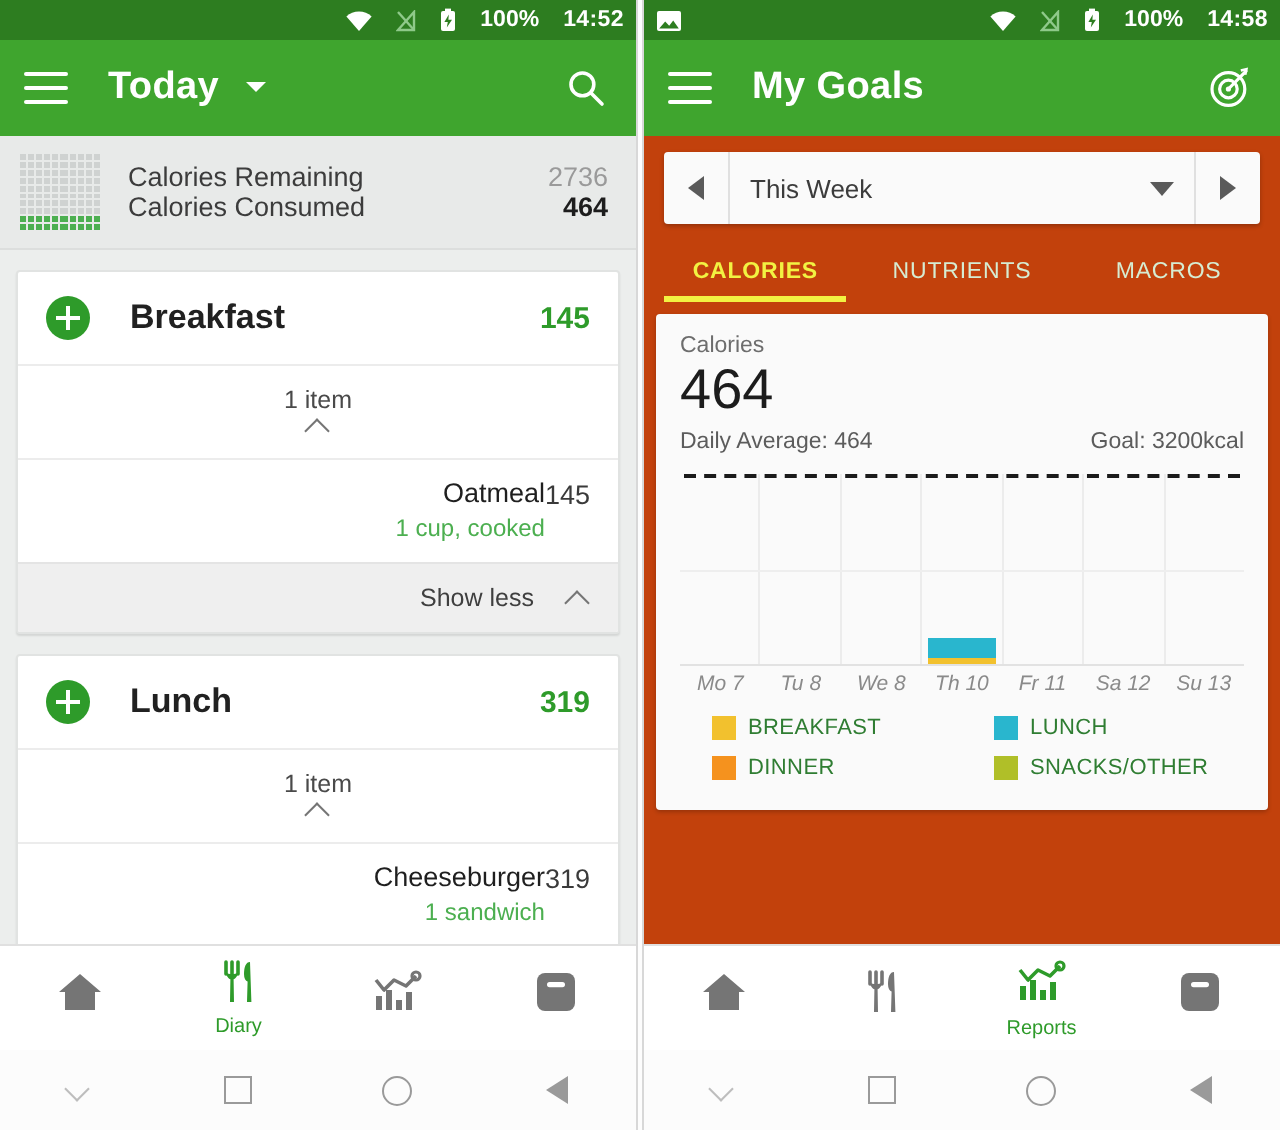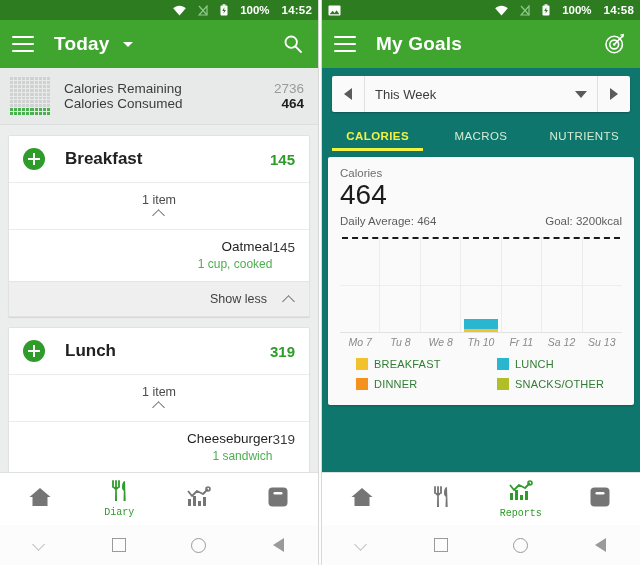--- a/index.html
+++ b/index.html
@@ -59,21 +59,21 @@
   .food-row{padding:9px 14px 10px 14px;border-top:1px solid #ececec;display:flex;align-items:flex-start;}
   .food-left{flex:1;text-align:right;}
   .food-name{font-size:13.5px;color:#1f1f1f;}
   .food-sub{font-size:12px;color:#4caf50;margin-top:3px;}
   .food-cal{font-size:13.5px;color:#3a3a3a;padding-top:1px;}
 
   .showless{background:#efefef;display:flex;align-items:center;justify-content:flex-end;padding:10px 14px;border-top:1px solid #e4e4e4;}
   .showless .t{font-size:12.5px;color:#3f3f3f;margin-right:16px;}
 
   
-  .body-right{background:#0f766e;height:calc(565px - 20px - 48px - 52px - 40px);position:relative;overflow:hidden;}
+  .body-right{background:#c2410c;height:calc(565px - 20px - 48px - 52px - 40px);position:relative;overflow:hidden;}
   .weekbar{margin:8px 10px 0 10px;height:36px;background:#fafafa;border-radius:2px;display:flex;align-items:stretch;
            box-shadow:0 1px 2px rgba(0,0,0,.25);overflow:hidden;}
   .wk-arrow{width:32px;display:flex;align-items:center;justify-content:center;}
   .wk-arrow.sep-r{border-right:1px solid #e0e0e0;}
   .wk-arrow.sep-l{border-left:1px solid #e0e0e0;}
   .tri-l{width:0;height:0;border-top:6px solid transparent;border-bottom:6px solid transparent;border-right:8px solid #5a5a5a;}
   .tri-r{width:0;height:0;border-top:6px solid transparent;border-bottom:6px solid transparent;border-left:8px solid #5a5a5a;}
   .wk-select{flex:1;display:flex;align-items:center;padding:0 10px;}
   .wk-text{flex:1;font-size:13px;color:#3c3c3c;}
   .tri-d{width:0;height:0;border-left:6px solid transparent;border-right:6px solid transparent;border-top:7px solid #5a5a5a;}
@@ -106,21 +106,21 @@
 
   .legend{margin-top:10px;display:flex;flex-wrap:wrap;}
   .leg{width:50%;display:flex;align-items:center;margin-bottom:8px;padding-left:16px;box-sizing:border-box;}
   .swatch{width:12px;height:12px;flex:0 0 auto;}
   .leg-t{font-size:11px;color:#2f7d32;margin-left:6px;letter-spacing:.2px;}
 
   
   .bottomnav{position:absolute;left:0;bottom:40px;width:100%;height:52px;background:#fff;border-top:1px solid #e0e0e0;
              display:flex;align-items:center;}
   .bn{flex:1;display:flex;flex-direction:column;align-items:center;justify-content:center;gap:1px;}
-  .bn-label{font-size:10px;color:#2e9b2a;font-family:Liberation Mono, monospace;}
+  .bn-label{font-size:10px;color:#2e9b2a;}
   .navbar{position:absolute;left:0;bottom:0;width:100%;height:40px;background:#fcfcfc;display:flex;align-items:center;}
   .nb{flex:1;display:flex;align-items:center;justify-content:center;}
   .nb-sq{width:12px;height:12px;border:1.6px solid #9a9a9a;}
   .nb-ci{width:13px;height:13px;border:1.6px solid #9a9a9a;border-radius:50%;}
   .nb-tri{width:0;height:0;border-top:7px solid transparent;border-bottom:7px solid transparent;border-right:11px solid #9a9a9a;}
   .nb-chev{width:11px;height:11px;position:relative;}
   .nb-chev:before{content:"";position:absolute;left:0;top:0;width:8px;height:8px;border-right:1.6px solid #bdbdbd;border-bottom:1.6px solid #bdbdbd;transform:rotate(45deg);}
 </style>
 </head>
 <body>
@@ -462,22 +462,22 @@
           <span class="wk-text">This Week</span>
           <span class="tri-d"></span>
         </div>
         <div class="wk-arrow sep-l">
             <span class="tri-r"></span>
           </div>
       </div>
 
       <div class="tabs">
         <div class="tab active">CALORIES</div>
+        <div class="tab">NUTRIENTS</div>
         <div class="tab">MACROS</div>
-        <div class="tab">NUTRIENTS</div>
       </div>
 
       <div class="chartcard">
         <div class="cc-title">Calories</div>
         <div class="cc-big">464</div>
         <div class="cc-meta">
           <span>Daily Average: 464</span>
           <span>Goal: 3200kcal</span>
         </div>
 

